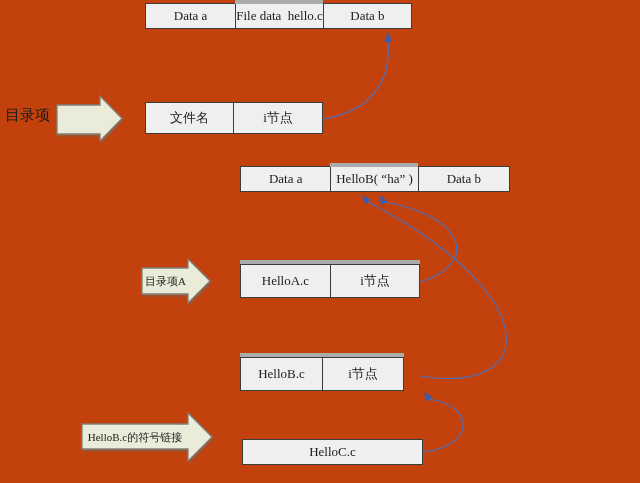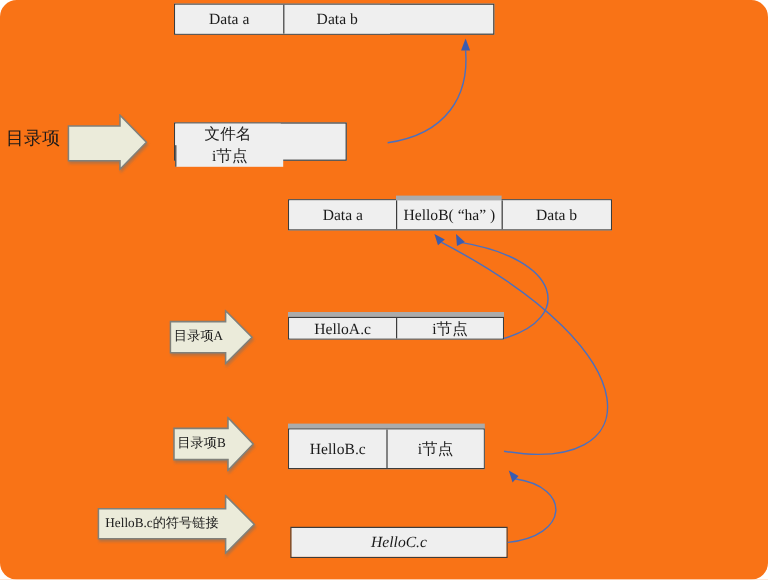--- a/index.html
+++ b/index.html
@@ -1,23 +1,22 @@
 <!DOCTYPE html>
 <html><head>
 <meta charset="utf-8">
 <style>
   html,body{margin:0;padding:0;background:#ffffff;}
   .canvas{
     position:relative;
     width:640px;height:483px;
-    background:#f97316;
+    background:#c2410c;
     font-family:"Liberation Serif","DejaVu Serif",serif;
     color:#1a1a1a;
     overflow:hidden;
-    border-radius:14px;
   }
   
   .dtable{
     position:absolute;
     display:flex;
     border:1.5px solid #3c3c3c;
     background:#efefef;
     box-sizing:border-box;
   }
   .cell{
@@ -46,75 +45,70 @@
   .cpath{fill:none;stroke:#4a70c0;stroke-width:1.2;}
   .chead{fill:#3a5cb0;stroke:none;}
 </style>
 </head>
 <body>
 
 <div class="canvas">
 
   <div class="dtable" style="left:145px;top:3px;width:267px;height:26px;">
     <div class="cell" style="width:90px;">Data a</div>
+    <div class="cell band-top" style="width:88px;">File data  hello.c</div>
     <div class="cell" style="width:89px;">Data b</div>
   </div>
 
   <div class="flabel" style="left:5px;top:106px;">目录项</div>
 
   <div class="barrow" style="left:56px;top:95px;width:67px;height:47px;">
     <svg width="67" height="47" viewBox="0 0 67 47">
       <polygon class="apoly" points="1,10 44,10 44,1 66,23.5 44,46 44,39 1,39"></polygon>
     </svg>
   </div>
 
-  <div class="dtable" style="left:145px;top:102px;width:144px;height:32px;flex-direction:column;">
+  <div class="dtable" style="left:145px;top:102px;width:178px;height:32px;">
     <div class="cell" style="width:88px;">文件名</div>
     <div class="cell" style="width:90px;">i节点</div>
   </div>
 
   <div class="dtable" style="left:240px;top:166px;width:270px;height:26px;">
     <div class="cell" style="width:90px;">Data a</div>
     <div class="cell band-top" style="width:88px;">HelloB( “ha” )</div>
     <div class="cell" style="width:92px;">Data b</div>
   </div>
 
   <div class="barrow" style="left:141px;top:258px;width:70px;height:46px;">
     <svg width="70" height="46" viewBox="0 0 70 46">
       <polygon class="apoly" points="1,10 47,10 47,1 69,23 47,45 47,36 1,36"></polygon>
     </svg>
     <span class="alabel" style="left:1px;width:47px;">目录项A</span>
   </div>
 
-  <div class="dtable band-top" style="left:240px;top:264px;width:180px;height:19px;">
+  <div class="dtable band-top" style="left:240px;top:264px;width:180px;height:34px;">
     <div class="cell" style="width:90px;">HelloA.c</div>
     <div class="cell" style="width:90px;">i节点</div>
   </div>
 
-  <div class="barrow" style="left:144px;top:347px;width:68px;height:46px;">
-    <svg width="68" height="46" viewBox="0 0 68 46">
-      <polygon class="apoly" points="1,10 46,10 46,1 67,23 46,45 46,36 1,36"></polygon>
-    </svg>
-    <span class="alabel" style="left:1px;width:46px;">目录项B</span>
-  </div>
 
   <div class="dtable band-top" style="left:240px;top:357px;width:164px;height:34px;">
     <div class="cell" style="width:90px;">HelloB.c</div>
     <div class="cell" style="width:90px;">i节点</div>
   </div>
 
   <div class="barrow" style="left:81px;top:412px;width:132px;height:50px;">
     <svg width="132" height="50" viewBox="0 0 132 50">
       <polygon class="apoly" points="1,12 107,12 107,1 131,25 107,49 107,37 1,37"></polygon>
     </svg>
     <span class="alabel" style="left:1px;width:106px;">HelloB.c的符号链接</span>
   </div>
 
   <div class="dtable" style="left:242px;top:439px;width:181px;height:26px;">
-    <div class="cell" style="width:100%;font-style:italic;">HelloC.c</div>
+    <div class="cell" style="width:100%;">HelloC.c</div>
   </div>
 
   <svg class="connectors" width="640" height="483" viewBox="0 0 640 483">
     <g>
       <path class="cpath" d="M 323 119 C 372 112 391 80 388 42"></path>
       <path class="chead" d="M 388 32 L 384.2 42 L 391.8 42 Z"></path>
     </g>
     <g>
       <path class="cpath" d="M 420 282 C 478 265 468 216 384 202"></path>
       <path class="chead" d="M 380 195 L 387.4 201.6 L 380.8 204.9 Z"></path>

